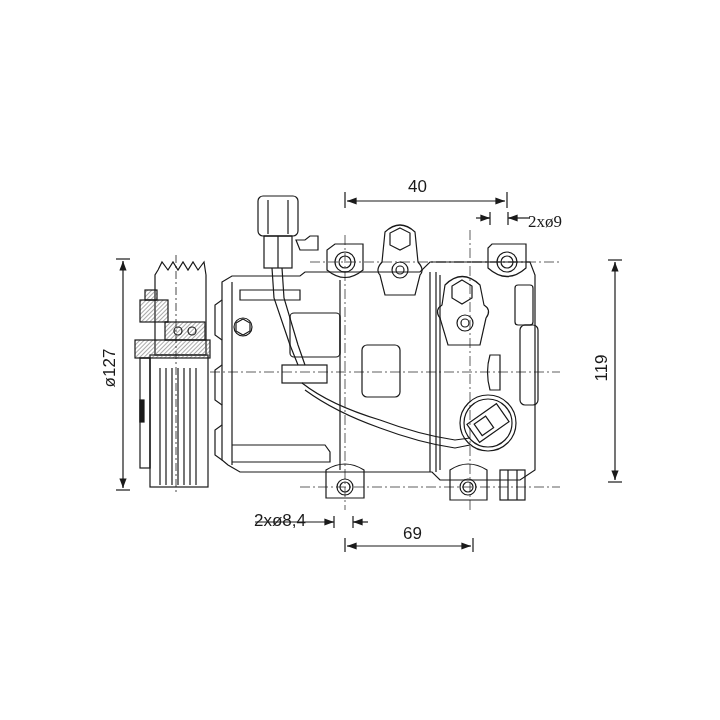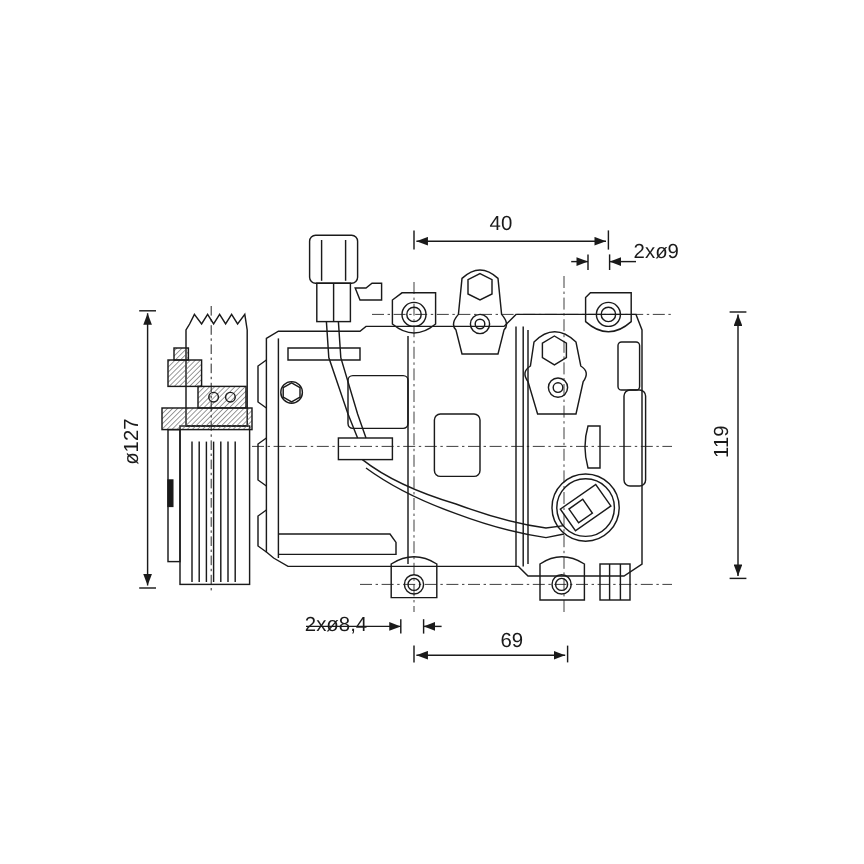--- a/index.html
+++ b/index.html
@@ -167,17 +167,17 @@
     <line x1="278" y1="236" x2="278" y2="268"></line>
     <path d="M296,240 L305,240 L310,236 L318,236 L318,250 L300,250 Z"></path>
     <path d="M272,268 L274,298 L290,345 L298,365 M282,268 L284,298 L298,345 L305,365"></path>
     <rect x="282" y="365" width="45" height="18"></rect>
     <path d="M302,383 Q330,405 380,420 Q420,435 455,440 L470,438"></path>
     <path d="M305,390 Q335,412 380,428 Q420,443 455,448 L470,445"></path>
   </g>
 </svg>
 
 <div class="dim-label" style="left:408px; top:177px;">40</div>
-<div class="dim-label" style="left:528px; top:200px;">2xø9</div>
+<div class="dim-label" style="left:528px; top:212px;font-family:Liberation Serif, serif;">2xø9</div>
 <div class="dim-label rot" style="left:80px; top:358px; width:60px; text-align:center;">ø127</div>
 <div class="dim-label rot" style="left:572px; top:358px; width:60px; text-align:center;">119</div>
 <div class="dim-label" style="left:254px; top:511px;">2xø8,4</div>
-<div class="dim-label" style="left:417px; top:524px;">69</div>
+<div class="dim-label" style="left:403px; top:524px;">69</div>
 
 </body></html>

